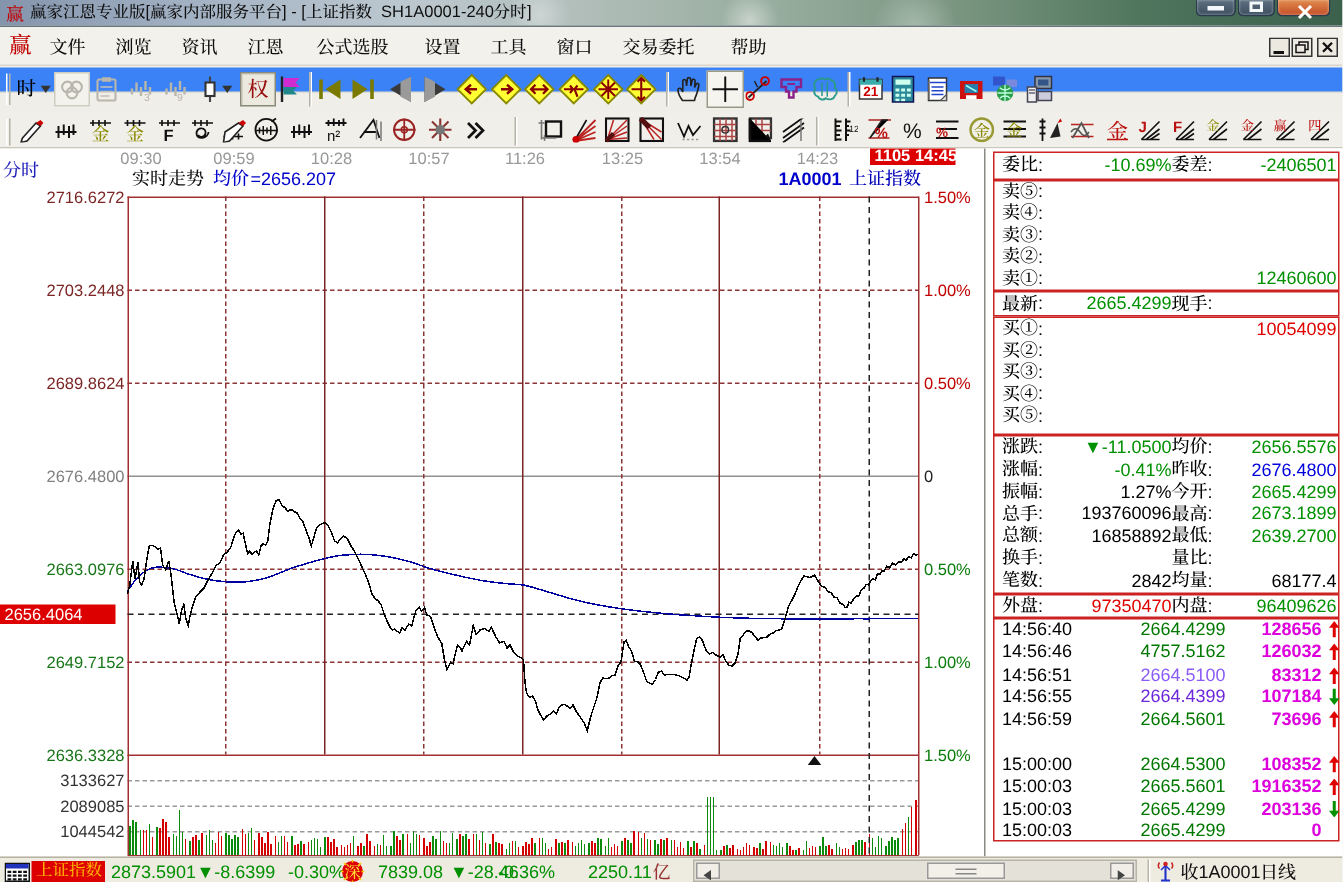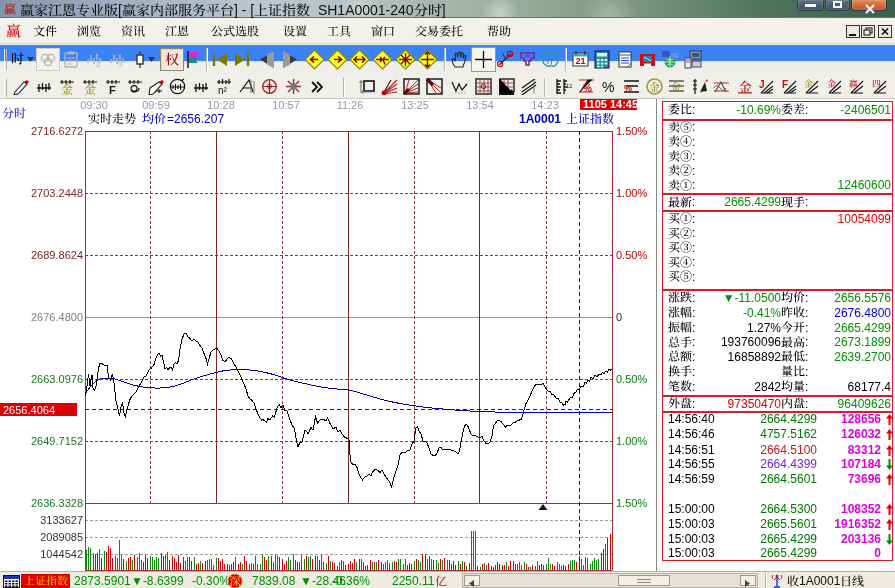--- a/index.html
+++ b/index.html
@@ -1,17 +1,17 @@
 <!DOCTYPE html>
 <html><head><meta charset="utf-8"><style>*{margin:0;padding:0;box-sizing:border-box}
 body{width:895px;height:588px;overflow:hidden;position:relative;font-family:"Liberation Sans",sans-serif;background:#f0eee8}
 .hz{display:inline-block;width:1em;height:1em;vertical-align:-0.13em;fill:currentColor}
 #title{position:absolute;left:0;top:0;width:895px;height:18px;
 background:radial-gradient(circle 28px at 500px 14px,rgba(255,255,255,.45),rgba(255,255,255,0) 70%),radial-gradient(circle 40px at 610px 18px,rgba(255,255,255,.3),rgba(255,255,255,0) 70%),radial-gradient(circle 30px at 360px 10px,rgba(255,255,255,.35),rgba(255,255,255,0) 70%),linear-gradient(90deg,#8494ac 0%,#a2b1c3 14%,#bcc8cf 30%,#b0bdb8 44%,#96ac9d 58%,#78947f 72%,#50755d 85%,#3b604c 100%);border-bottom:1px solid #66767c;}
-#title .tx{position:absolute;left:20px;top:2px;font-size:14px;color:#101010;white-space:nowrap}
+#title .tx{position:absolute;left:20px;top:2px;font-size:11px;color:#101010;white-space:nowrap}
 #title .ic{position:absolute;left:4px;top:2px;font-size:12px;color:#c00000;font-weight:bold}
 .aerobtn{position:absolute;top:0;height:11px;border:1px solid #2a3b4d;border-top:none;border-radius:0 0 4px 4px;
 background:linear-gradient(#5c6e80,#3d4f61);box-shadow:inset 0 0 2px rgba(255,255,255,.5)}
 #menubar{position:absolute;left:0;top:18px;width:895px;height:26px;background:#f2f1ec;border-bottom:1px solid #d8d5cc}
 .mi{position:absolute;top:6px;font-size:12px;color:#111}
 #tb1{position:absolute;left:0;top:45px;width:895px;height:17px;background:#3b82f6;border-bottom:1px solid #e0ddd4}
 #tb2{position:absolute;left:0;top:75px;width:895px;height:24px;background:#f1efe9;border-bottom:1px solid #c9c6bc}
 .grip{position:absolute;top:4px;width:3px;border-left:1px solid #fff;border-right:1px solid #b5b2a8}
 .sep{position:absolute;top:3px;width:2px;border-left:1px solid #b5b2a8;border-right:1px solid #fff}
 .ti{position:absolute}
@@ -880,21 +880,21 @@
         <span class="lb1">14:56:46</span>
         <span class="vc"><span style="color:#007800">4757.5162</span></span>
         <span class="vd mg">126032</span>
         <svg style="position:absolute;left:227px;top:2px" width="7" height="11" viewBox="0 0 7 11">
           <path d="M3.5 11V3" stroke="#e00000" stroke-width="2"></path>
           <path d="M0 4.5L3.5 0L7 4.5z" fill="#e00000"></path>
         </svg>
       </div>
       <div class="rrow" style="top:344px">
         <span class="lb1">14:56:51</span>
-        <span class="vc"><span style="color:#b91c1c">2664.5100</span></span>
+        <span class="vc"><span style="color:#8b5cf6">2664.5100</span></span>
         <span class="vd mg">83312</span>
         <svg style="position:absolute;left:227px;top:2px" width="7" height="11" viewBox="0 0 7 11">
           <path d="M3.5 11V3" stroke="#e00000" stroke-width="2"></path>
           <path d="M0 4.5L3.5 0L7 4.5z" fill="#e00000"></path>
         </svg>
       </div>
       <div class="rrow" style="top:358.0px">
         <span class="lb1">14:56:55</span>
         <span class="vc"><span style="color:#6d28d9">2664.4399</span></span>
         <span class="vd mg">107184</span>

